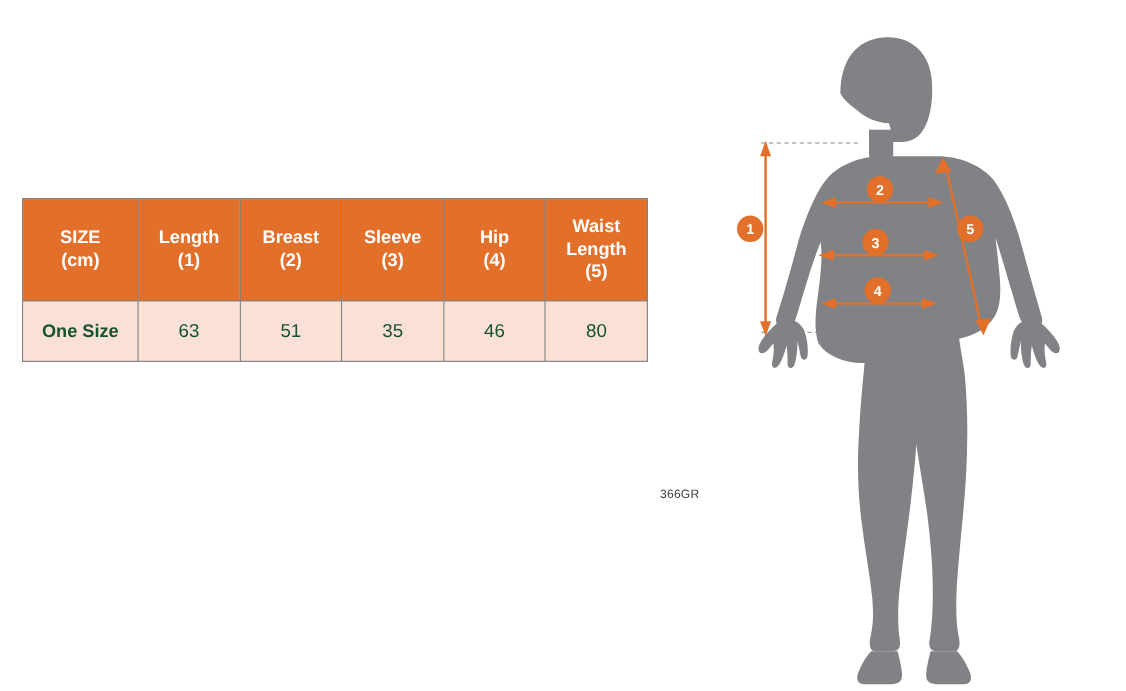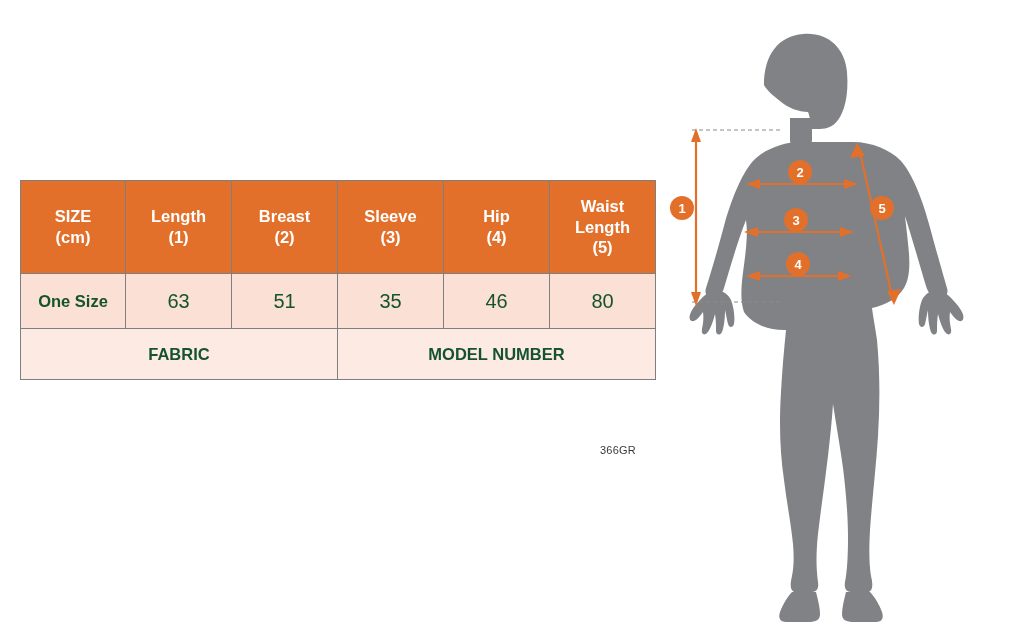--- a/index.html
+++ b/index.html
@@ -15,21 +15,21 @@
     position: relative;
   }
 
   
   .size-table {
     position: absolute;
     left: 20px;
     top: 180px;
     border-collapse: collapse;
     table-layout: fixed;
-    width: 636px;
+    width: 569px;
   }
   .size-table td, .size-table th {
     border: 1px solid #7f7f7f;
     text-align: center;
     vertical-align: middle;
     font-size: 16px;
     color: #14532d;
     padding: 0;
   }
   .hdr-row th {
@@ -39,21 +39,21 @@
     height: 92px;
     line-height: 1.25;
     font-size: 16.5px;
   }
   .hdr-row th.first {
     width: 104px;
   }
   .val-row td {
     background: #FBE0D6;
     height: 54px;
-    font-size: 20px;
+    font-size: 17px;
   }
   .val-row td.first {
     font-weight: bold;
     font-size: 16.5px;
   }
   .sub-hdr-row td {
     background: #FDEAE3;
     height: 50px;
     font-weight: bold;
     font-size: 16.5px;
@@ -138,24 +138,20 @@
       <div>(5)</div>
     </th>
   </tr>
   <tr class="val-row">
     <td class="first">One Size</td>
     <td>63</td>
     <td>51</td>
     <td>35</td>
     <td>46</td>
     <td>80</td>
-  </tr>
-  <tr class="sub-hdr-row">
-    <td colspan="3">FABRIC</td>
-    <td colspan="3">MODEL NUMBER</td>
   </tr>
 </tbody>
   </table>
 
 <div class="model-code">366GR</div>
 
 <div class="figure-panel">
   <svg width="364" height="628" viewBox="0 0 364 628">
 
     <g fill="#808285">

